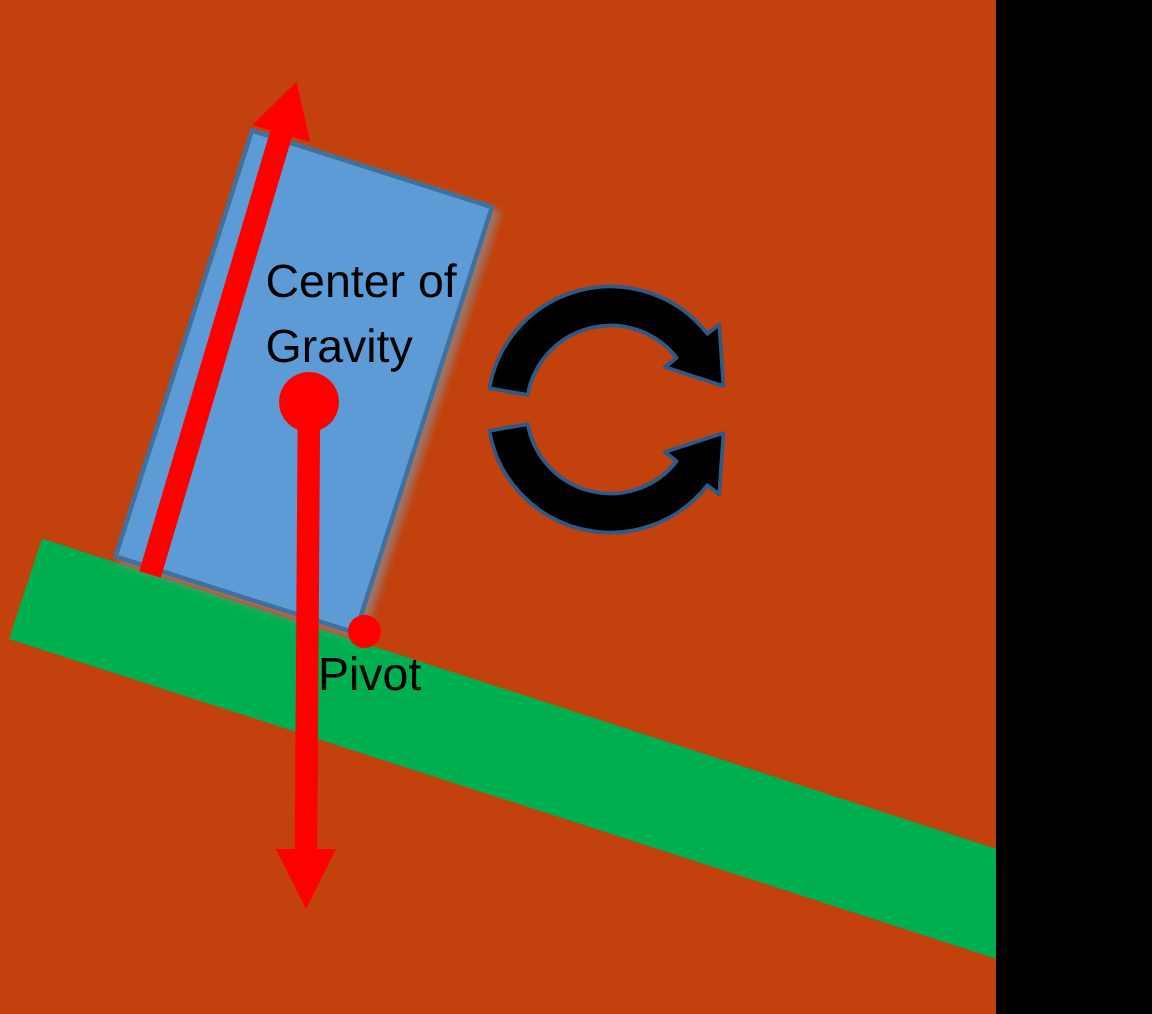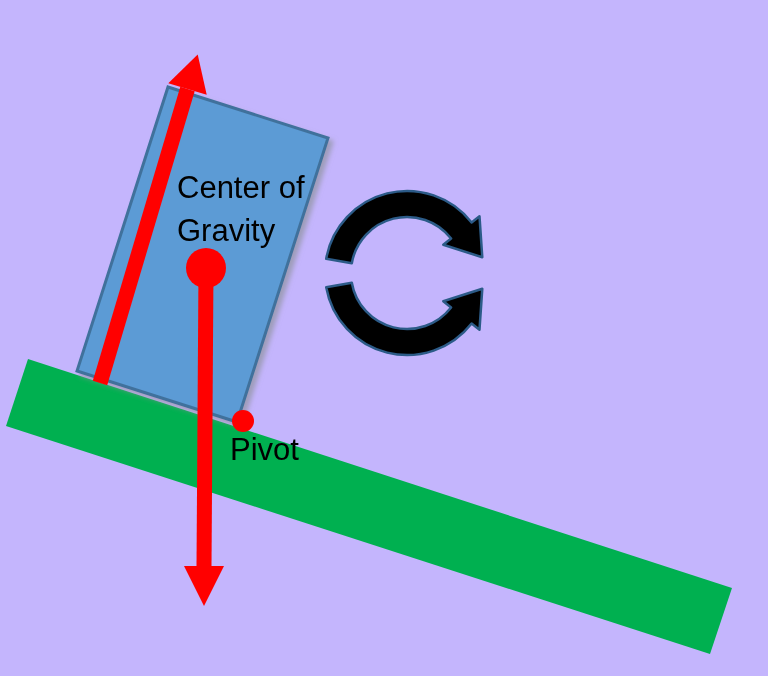--- a/index.html
+++ b/index.html
@@ -2,41 +2,41 @@
 <html><head>
 <meta charset="utf-8">
 <style>
   html, body {
     margin: 0;
     padding: 0;
     background: #000000;
   }
   .stage {
     position: relative;
-    width: 768px;
+    width: 664px;
     height: 676px;
-    background: #c4b5fd;
+    background: #c2410c;
     overflow: hidden;
     font-family: "Liberation Sans", sans-serif;
   }
   .stage svg {
     position: absolute;
     left: 0;
     top: 0;
   }
   .label {
     position: absolute;
     color: #000000;
     font-size: 31px;
     line-height: 43px;
     white-space: pre-line;
     user-select: none;
   }
   .label-cg   { left: 177px; top: 166px; }
-  .label-pivot{ left: 230px; top: 428px; }
+  .label-pivot{ left: 212px; top: 428px; }
 </style>
 </head>
 <body>
 
 <div class="stage">
 
   <svg width="768" height="676" viewBox="0 0 768 676">
 
     <defs>
       <filter id="boxShadow" x="-20%" y="-20%" width="150%" height="150%">

